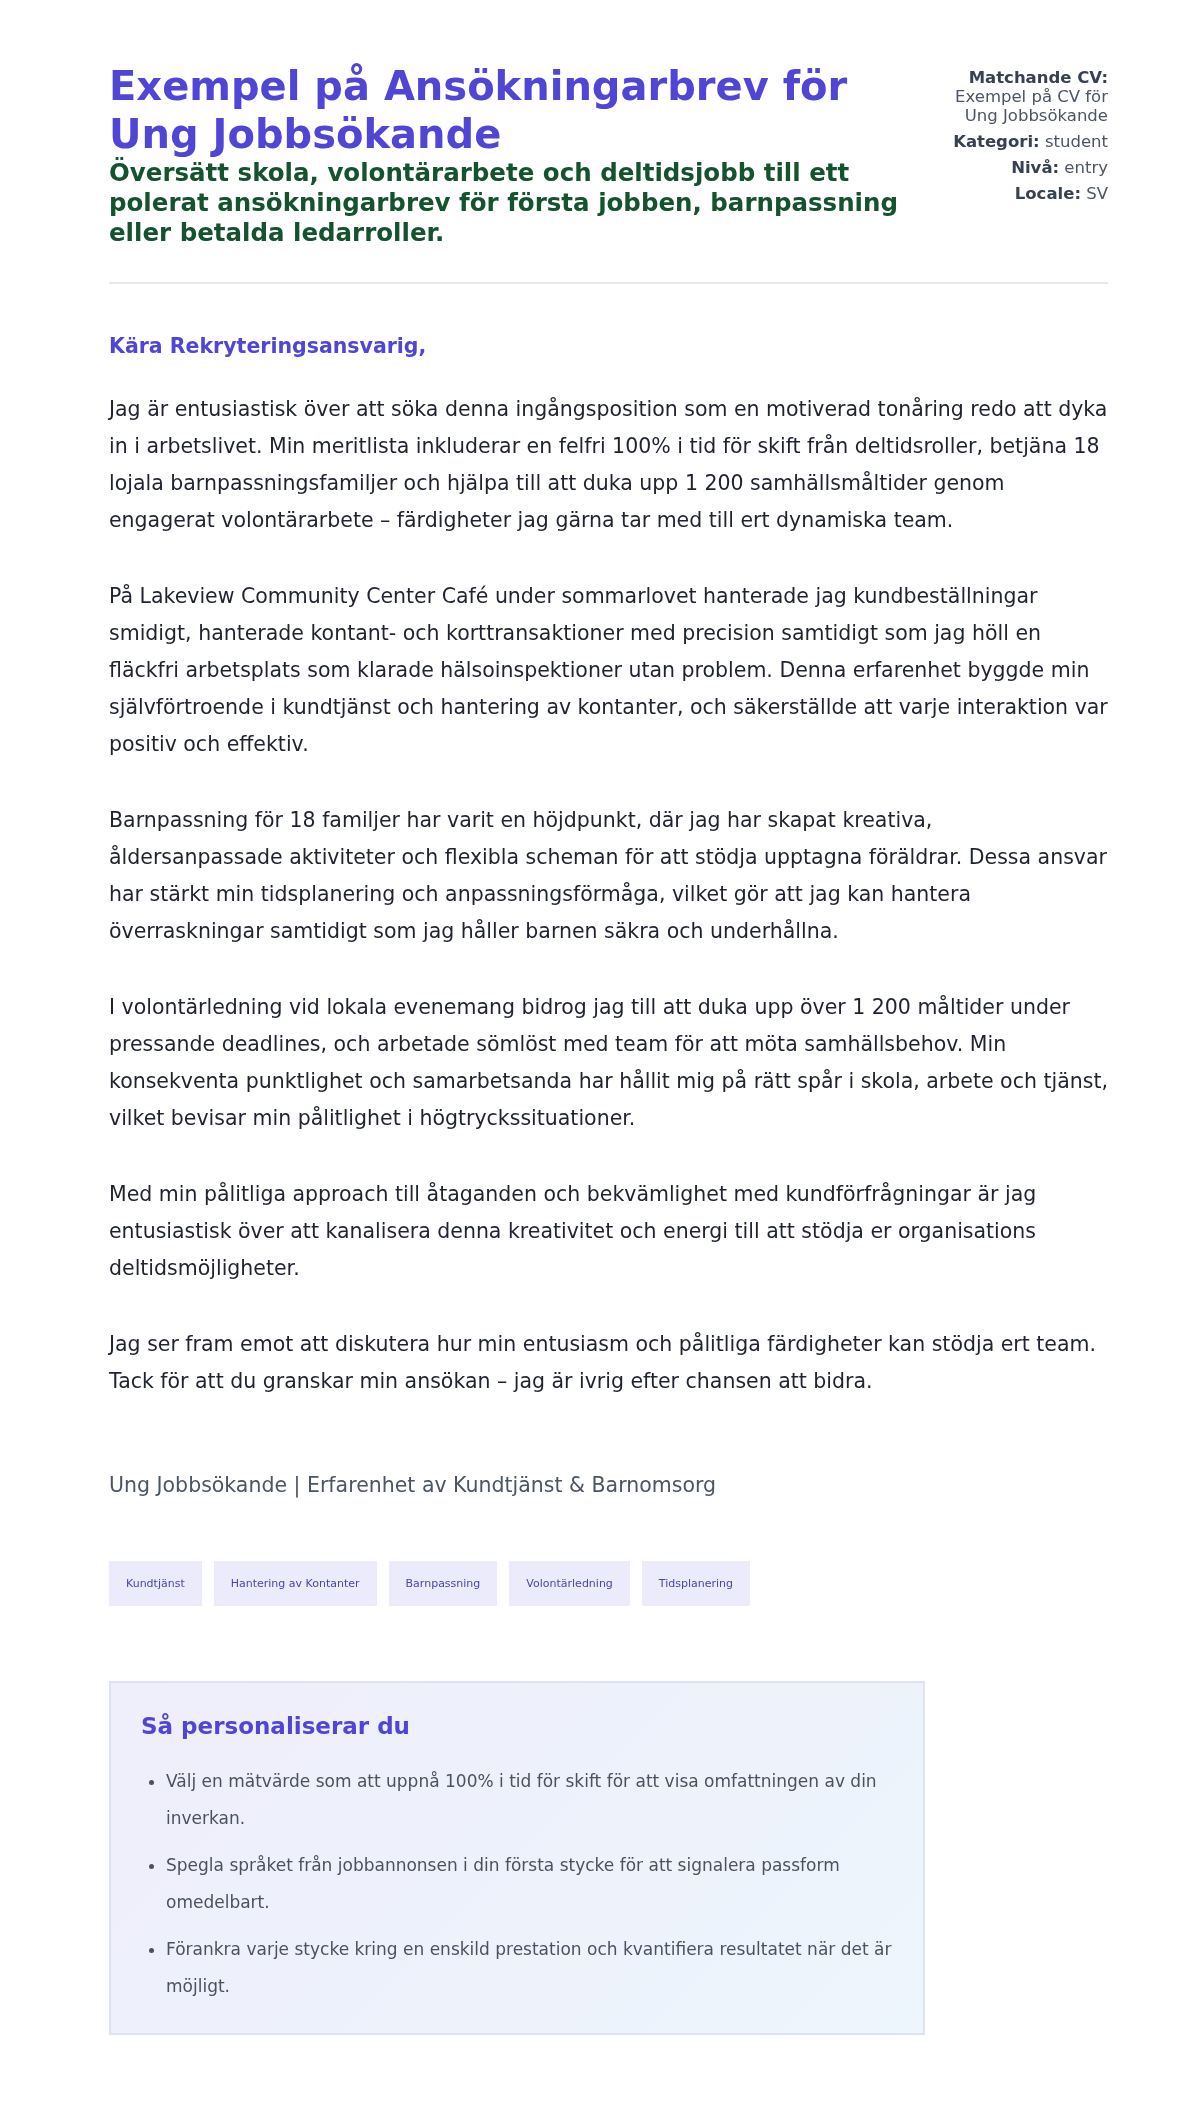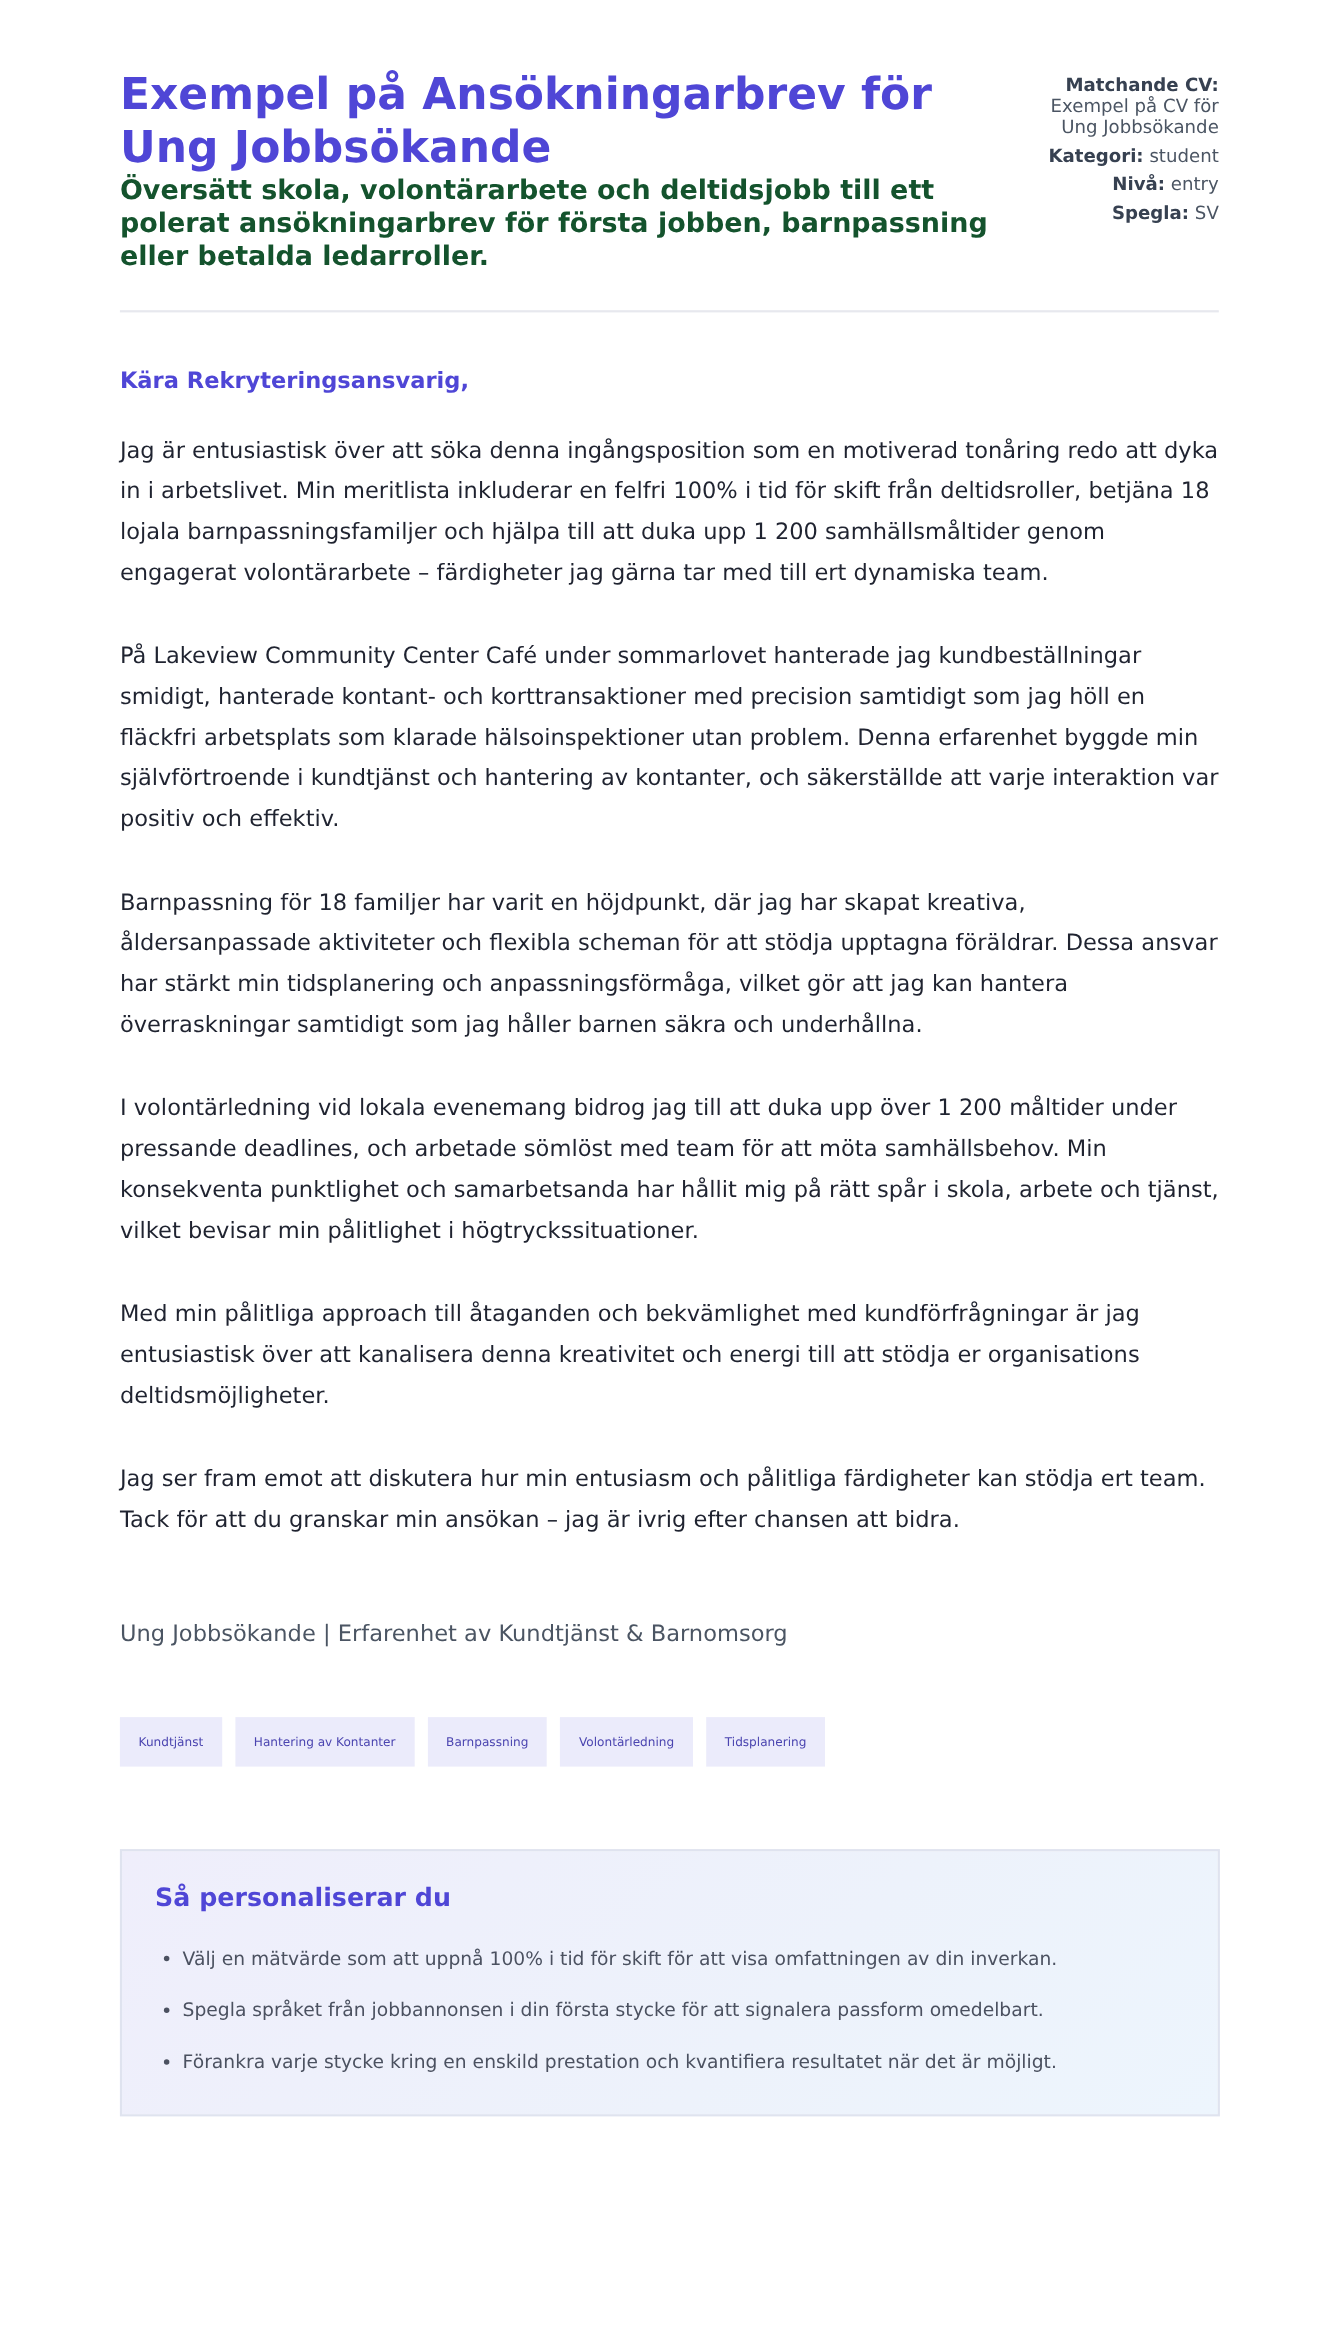--- a/index.html
+++ b/index.html
@@ -90,21 +90,21 @@
       font-size: 11px;
       padding: 13px 17px;
       line-height: 19px;
     }
 
     .tips {
       margin-top: 75px;
       border: 2px solid #dfe3ef;
       background: linear-gradient(135deg, #efeefb 0%, #edf2fb 60%, #edf5fd 100%);
       padding: 28px 30px 28px 30px;
-      width: 1000px;
+      width: 816px;
       box-sizing: border-box;
     }
     .tips-title {
       margin: 0;
       font-size: 23px;
       font-weight: bold;
       color: #4f46d6;
       line-height: 30px;
     }
     .tips-list {
@@ -134,21 +134,21 @@
       </div>
       <div class="row">
         <b>Kategori:</b>
         <span>student</span>
       </div>
       <div class="row">
         <b>Nivå:</b>
         <span>entry</span>
       </div>
       <div class="row">
-        <b>Spegla:</b>
+        <b>Locale:</b>
         <span>SV</span>
       </div>
     </div>
   </header>
 
   <section>
     <p class="greeting">Kära Rekryteringsansvarig,</p>
     <p class="para">Jag är entusiastisk över att söka denna ingångsposition som en motiverad tonåring redo att dyka in i arbetslivet. Min meritlista inkluderar en felfri 100% i tid för skift från deltidsroller, betjäna 18 lojala barnpassningsfamiljer och hjälpa till att duka upp 1 200 samhällsmåltider genom engagerat volontärarbete – färdigheter jag gärna tar med till ert dynamiska team.</p>
     <p class="para">På Lakeview Community Center Café under sommarlovet hanterade jag kundbeställningar smidigt, hanterade kontant- och korttransaktioner med precision samtidigt som jag höll en fläckfri arbetsplats som klarade hälsoinspektioner utan problem. Denna erfarenhet byggde min självförtroende i kundtjänst och hantering av kontanter, och säkerställde att varje interaktion var positiv och effektiv.</p>
     <p class="para">Barnpassning för 18 familjer har varit en höjdpunkt, där jag har skapat kreativa, åldersanpassade aktiviteter och flexibla scheman för att stödja upptagna föräldrar. Dessa ansvar har stärkt min tidsplanering och anpassningsförmåga, vilket gör att jag kan hantera överraskningar samtidigt som jag håller barnen säkra och underhållna.</p>

